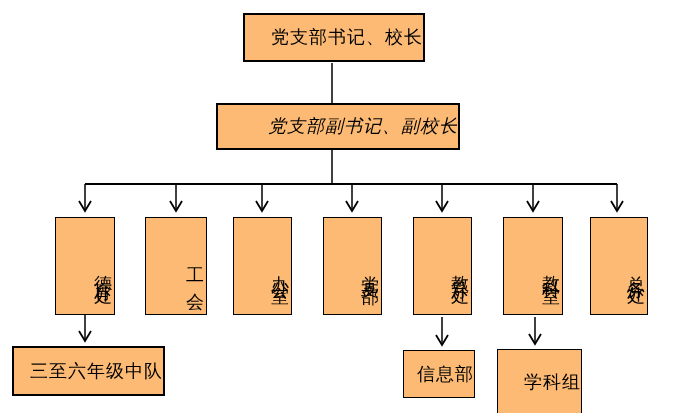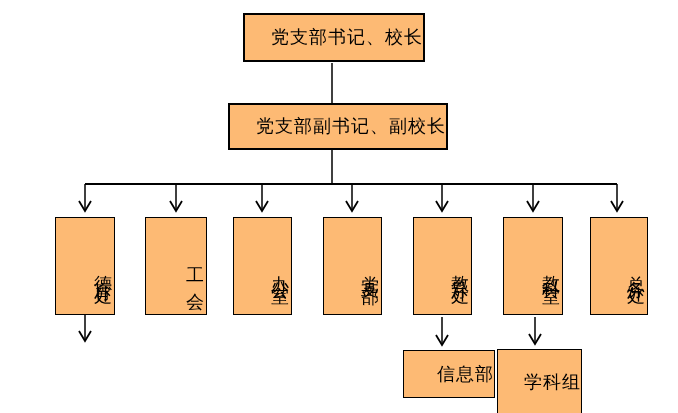--- a/index.html
+++ b/index.html
@@ -33,30 +33,30 @@
     text-orientation:upright;
     letter-spacing:0.30em;
     margin-top:0.30em;
   }
   .vtext-wide{
     letter-spacing:1.40em;
     margin-top:1.40em;
   }
   
   .n-root   {left:243px;top:13px; width:182px;height:49px;}
-  .n-deputy {left:228px;top:103px;width:220px;height:47px;}
+  .n-deputy {left:216px;top:103px;width:244px;height:47px;font-style:italic;}
   .n-d1{left:55px; top:217px;width:60px;height:98px;}
   .n-d2{left:145px;top:217px;width:62px;height:98px;}
   .n-d3{left:233px;top:217px;width:59px;height:98px;}
   .n-d4{left:323px;top:217px;width:59px;height:98px;}
   .n-d5{left:413px;top:217px;width:59px;height:98px;}
   .n-d6{left:503px;top:217px;width:60px;height:98px;}
   .n-d7{left:590px;top:217px;width:58px;height:98px;}
   .n-s1{left:12px; top:346px;width:153px;height:50px;}
-  .n-s2{left:403px;top:350px;width:92px;height:48px;}
+  .n-s2{left:403px;top:350px;width:72px;height:48px;}
   .n-s3{left:497px;top:349px;width:85px;height:67px;}
 </style>
 </head>
 <body>
 
 <div class="canvas">
 
   <svg class="connectors" width="678" height="413" viewBox="0 0 678 413" xmlns="http://www.w3.org/2000/svg">
     <defs>
       <marker id="arrowV" viewBox="-12 -8 14 16" refX="-1" refY="0" markerWidth="14" markerHeight="16" orient="auto" markerUnits="userSpaceOnUse">
@@ -104,20 +104,23 @@
   <div class="box n-d5">
     <span class="vtext">教导处</span>
   </div>
   <div class="box n-d6">
     <span class="vtext">教科室</span>
   </div>
   <div class="box n-d7">
     <span class="vtext">总务处</span>
   </div>
 
+  <div class="box b-thick n-s1 hlabel">
+    <span>三至六年级中队</span>
+  </div>
   <div class="box n-s2 hlabel">
     <span>信息部</span>
   </div>
   <div class="box n-s3 hlabel">
     <span>学科组</span>
   </div>
 
 </div>
 
 </body></html>

